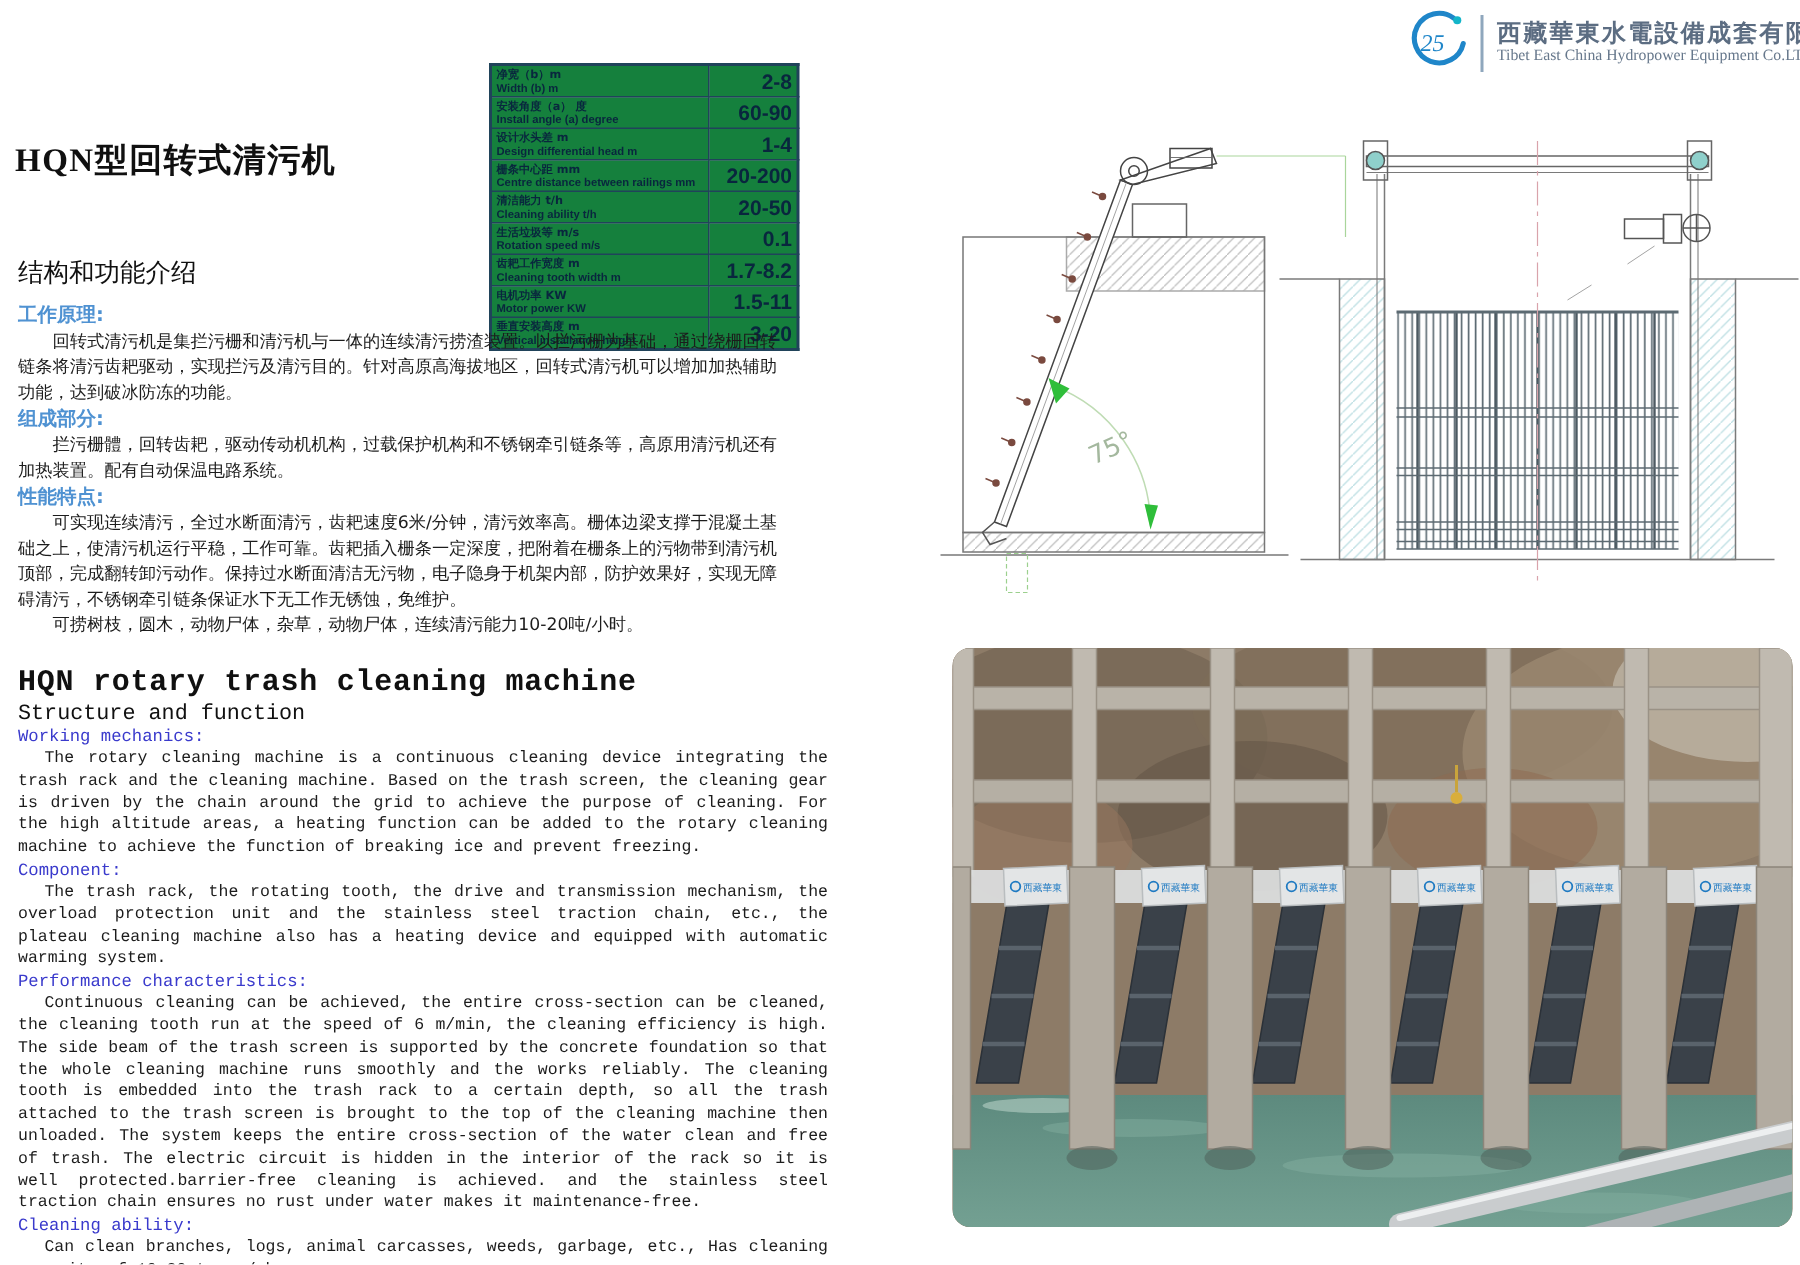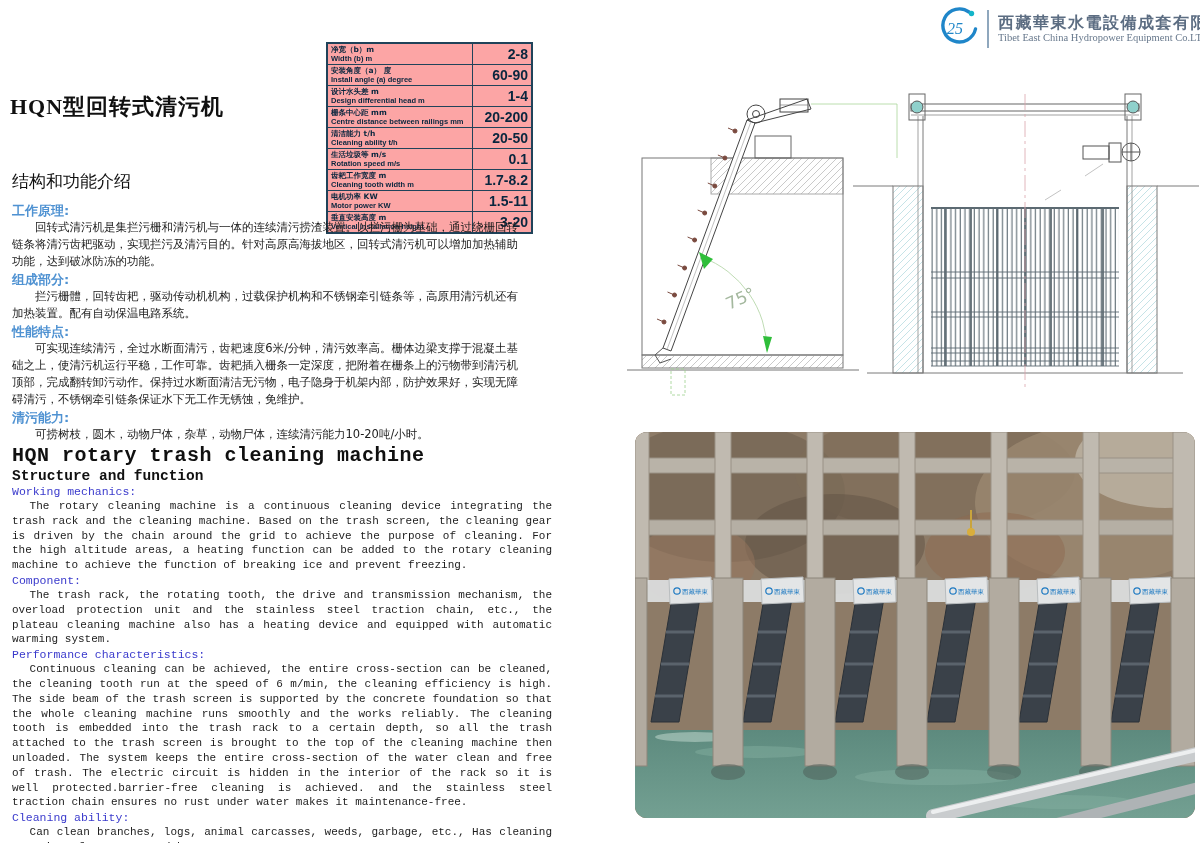--- a/index.html
+++ b/index.html
@@ -11,21 +11,21 @@
   .logo-mark{flex:0 0 auto;}
   .logo-divider{width:2px;height:38px;background:#8fa7bd;}
   .logo-text{display:flex;flex-direction:column;line-height:1.15;}
   .logo-text .zh{font-family:"Liberation Serif",serif;font-size:16px;font-weight:bold;
                  color:#5c6d82;letter-spacing:1.5px;white-space:nowrap;}
   .logo-text .en{font-family:"Liberation Serif",serif;font-size:10.5px;color:#67788c;white-space:nowrap;}
 
   
   .spec-table{position:absolute;left:326px;top:42px;border-collapse:collapse;
               border:2px solid #20435a;}
-  .spec-table td{border:1px solid #20435a;background:#fca5a5;color:#09263e;
+  .spec-table td{border:1px solid #20435a;background:#15803d;color:#09263e;
                  padding:1px 3px;vertical-align:middle;}
   .spec-table .lbl{width:138px;}
   .spec-table .lbl .zh{display:block;font-size:7.5px;font-weight:bold;line-height:9px;}
   .spec-table .lbl .en{display:block;font-size:7.5px;font-weight:bold;line-height:9px;
                        font-family:"Liberation Sans",sans-serif;}
   .spec-table .val{width:52px;text-align:right;font-size:14px;font-weight:bold;
                    font-family:Liberation Sans, sans-serif;}
 
   
   .zh-title{position:absolute;left:10px;top:92px;margin:0;font-family:"Liberation Serif",serif;
@@ -33,21 +33,21 @@
   .zh-subtitle{position:absolute;left:12px;top:170px;margin:0;font-family:"Liberation Serif",serif;
             font-weight:normal;font-size:17px;color:#101010;}
   .zh-body{position:absolute;left:12px;top:201px;width:506px;font-size:11.5px;line-height:17px;
            text-align:justify;font-family:"DejaVu Sans",sans-serif;}
   .zh-body h4{margin:1px 0 0;font-size:13px;line-height:17px;font-weight:bold;color:#4f92d2;}
   .zh-body p{margin:0;text-indent:2em;color:#1c1c1c;}
 
   
   .en-block{position:absolute;left:12px;top:444px;width:540px;font-family:"Liberation Mono",monospace;}
   .en-title{margin:0;font-size:20px;font-weight:bold;letter-spacing:.5px;color:#101010;}
-  .en-subtitle{margin:1px 0 0;font-size:14.5px;font-weight:bold;color:#101010;}
+  .en-subtitle{margin:1px 0 0;font-size:14.5px;font-weight:normal;color:#101010;}
   .en-block h4{margin:0;font-size:11.5px;line-height:15px;font-weight:normal;color:#3a3acc;}
   .en-block p{margin:0;font-size:11px;line-height:14.8px;text-indent:1.6em;text-align:justify;color:#1c1c1c;}
 
   
   .drawings{position:absolute;left:615px;top:58px;width:585px;height:348px;}
 
   
   .photo{position:absolute;left:635px;top:432px;width:560px;height:386px;
          border-radius:12px;overflow:hidden;background:#8d7b67;}
 </style>
@@ -142,21 +142,20 @@
   <h1 class="zh-title">HQN型回转式清污机</h1>
   <h2 class="zh-subtitle">结构和功能介绍</h2>
 
   <div class="zh-body">
     <h4>工作原理:</h4>
     <p>回转式清污机是集拦污栅和清污机与一体的连续清污捞渣装置。以拦污栅为基础，通过绕栅回转链条将清污齿耙驱动，实现拦污及清污目的。针对高原高海拔地区，回转式清污机可以增加加热辅助功能，达到破冰防冻的功能。</p>
     <h4>组成部分:</h4>
     <p>拦污栅體，回转齿耙，驱动传动机机构，过载保护机构和不锈钢牵引链条等，高原用清污机还有加热装置。配有自动保温电路系统。</p>
     <h4>性能特点:</h4>
     <p>可实现连续清污，全过水断面清污，齿耙速度6米/分钟，清污效率高。栅体边梁支撑于混凝土基础之上，使清污机运行平稳，工作可靠。齿耙插入栅条一定深度，把附着在栅条上的污物带到清污机顶部，完成翻转卸污动作。保持过水断面清洁无污物，电子隐身于机架内部，防护效果好，实现无障碍清污，不锈钢牵引链条保证水下无工作无锈蚀，免维护。</p>
-    <h4>清污能力:</h4>
     <p>可捞树枝，圆木，动物尸体，杂草，动物尸体，连续清污能力10-20吨/小时。</p>
   </div>
 
   <div class="en-block">
     <h1 class="en-title">HQN rotary trash cleaning machine</h1>
     <h2 class="en-subtitle">Structure and function</h2>
     <h4>Working mechanics:</h4>
     <p>The rotary cleaning machine is a continuous cleaning device integrating the trash rack and the cleaning machine. Based on the trash screen, the cleaning gear is driven by the chain around the grid to achieve the purpose of cleaning. For the high altitude areas, a heating function can be added to the rotary cleaning machine to achieve the function of breaking ice and prevent freezing.</p>
     <h4>Component:</h4>
     <p>The trash rack, the rotating tooth, the drive and transmission mechanism, the overload protection unit and the stainless steel traction chain, etc., the plateau cleaning machine also has a heating device and equipped with automatic warming system.</p>

